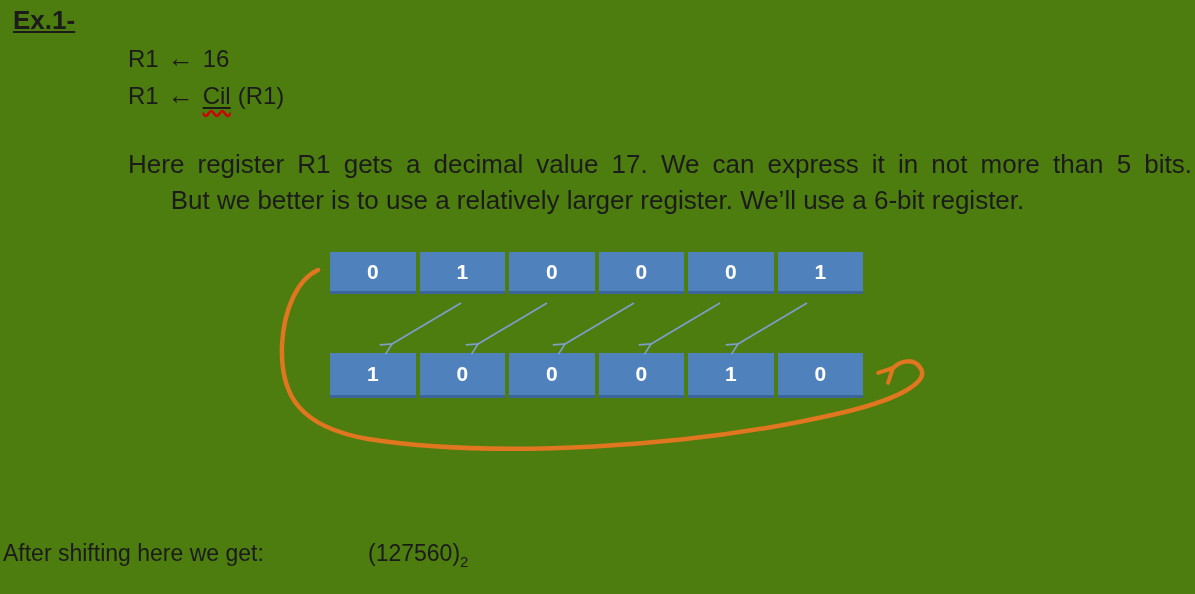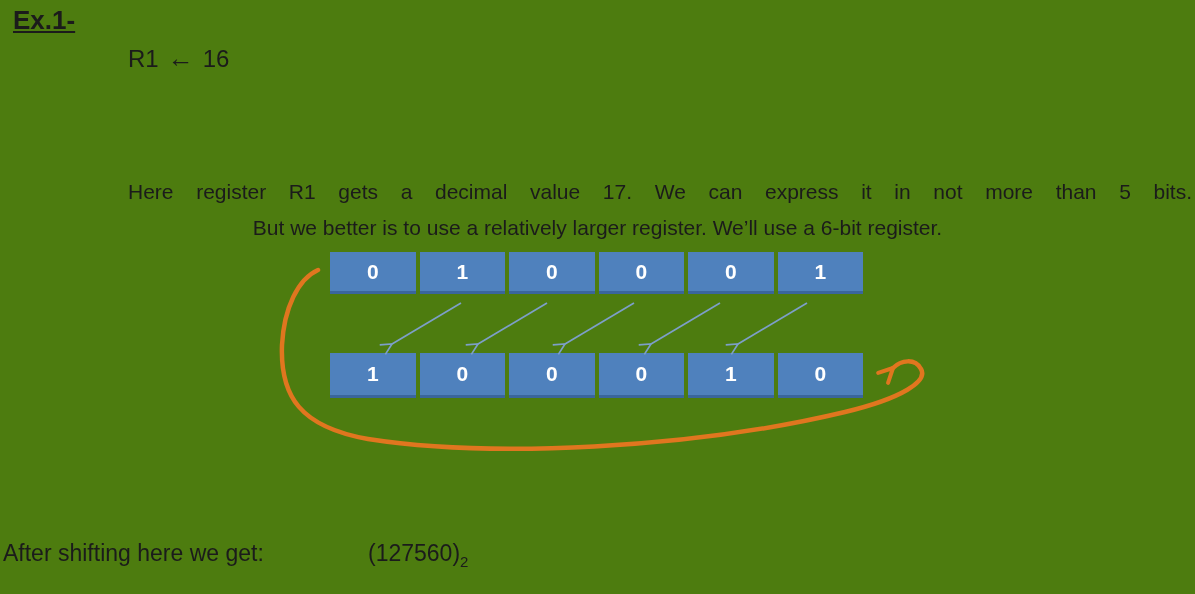--- a/index.html
+++ b/index.html
@@ -12,21 +12,21 @@
     font-size:26px; font-weight:bold; text-decoration:underline;
   }
   .stmt{ position:absolute; left:128px; font-size:24px; white-space:nowrap; }
   .stmt-1{ top:43px; }
   .stmt-2{ top:80px; }
   .arrow-glyph{ margin:0 9px; font-size:26px; }
   .op-underline{ text-decoration:underline; text-underline-offset:3px; }
   .op-wavy{ text-decoration:underline wavy #d00000; text-underline-offset:6px; }
   .operand{ margin-left:7px; }
   .para{ position:absolute; left:3px; top:146px; width:1189px;
-         font-size:21px; line-height:36px;margin-top:28px; }
+         font-size:26px; line-height:36px; }
   .para-line1{ text-align:justify; text-align-last:justify; text-indent:125px; }
   .para-line2{ text-align:center; }
   .reg{ position:absolute; left:330px; width:533px; display:flex; gap:4px; }
   .reg-top{ top:252px; height:42px; }
   .reg-bottom{ top:353px; height:45px; }
   .cell{
     flex:1; background:#4f81bd; color:#ffffff;
     border-bottom:3px solid #3a669c;
     font-weight:bold; font-size:21px;
     display:flex; align-items:center; justify-content:center;
@@ -41,20 +41,23 @@
 <body>
 
 <div class="page">
 
   <div class="heading">Ex.1-</div>
 
   <div class="stmt stmt-1">
     <span>R1</span><span class="arrow-glyph">←</span><span>16</span>
   </div>
 
+  <div class="stmt stmt-2">
+    <span>R1</span><span class="arrow-glyph">←</span><span class="op-underline"><span class="op-wavy">Cil</span></span><span class="operand">(R1)</span>
+  </div>
 
   <div class="para">
     <div class="para-line1">Here register R1 gets a decimal value 17. We can express it in not more than 5 bits.</div>
     <div class="para-line2">But we better is to use a relatively larger register. We’ll use a 6-bit register.</div>
   </div>
 
   <div class="reg reg-top">
     <div class="cell">0</div>
     <div class="cell">1</div>
     <div class="cell">0</div>

